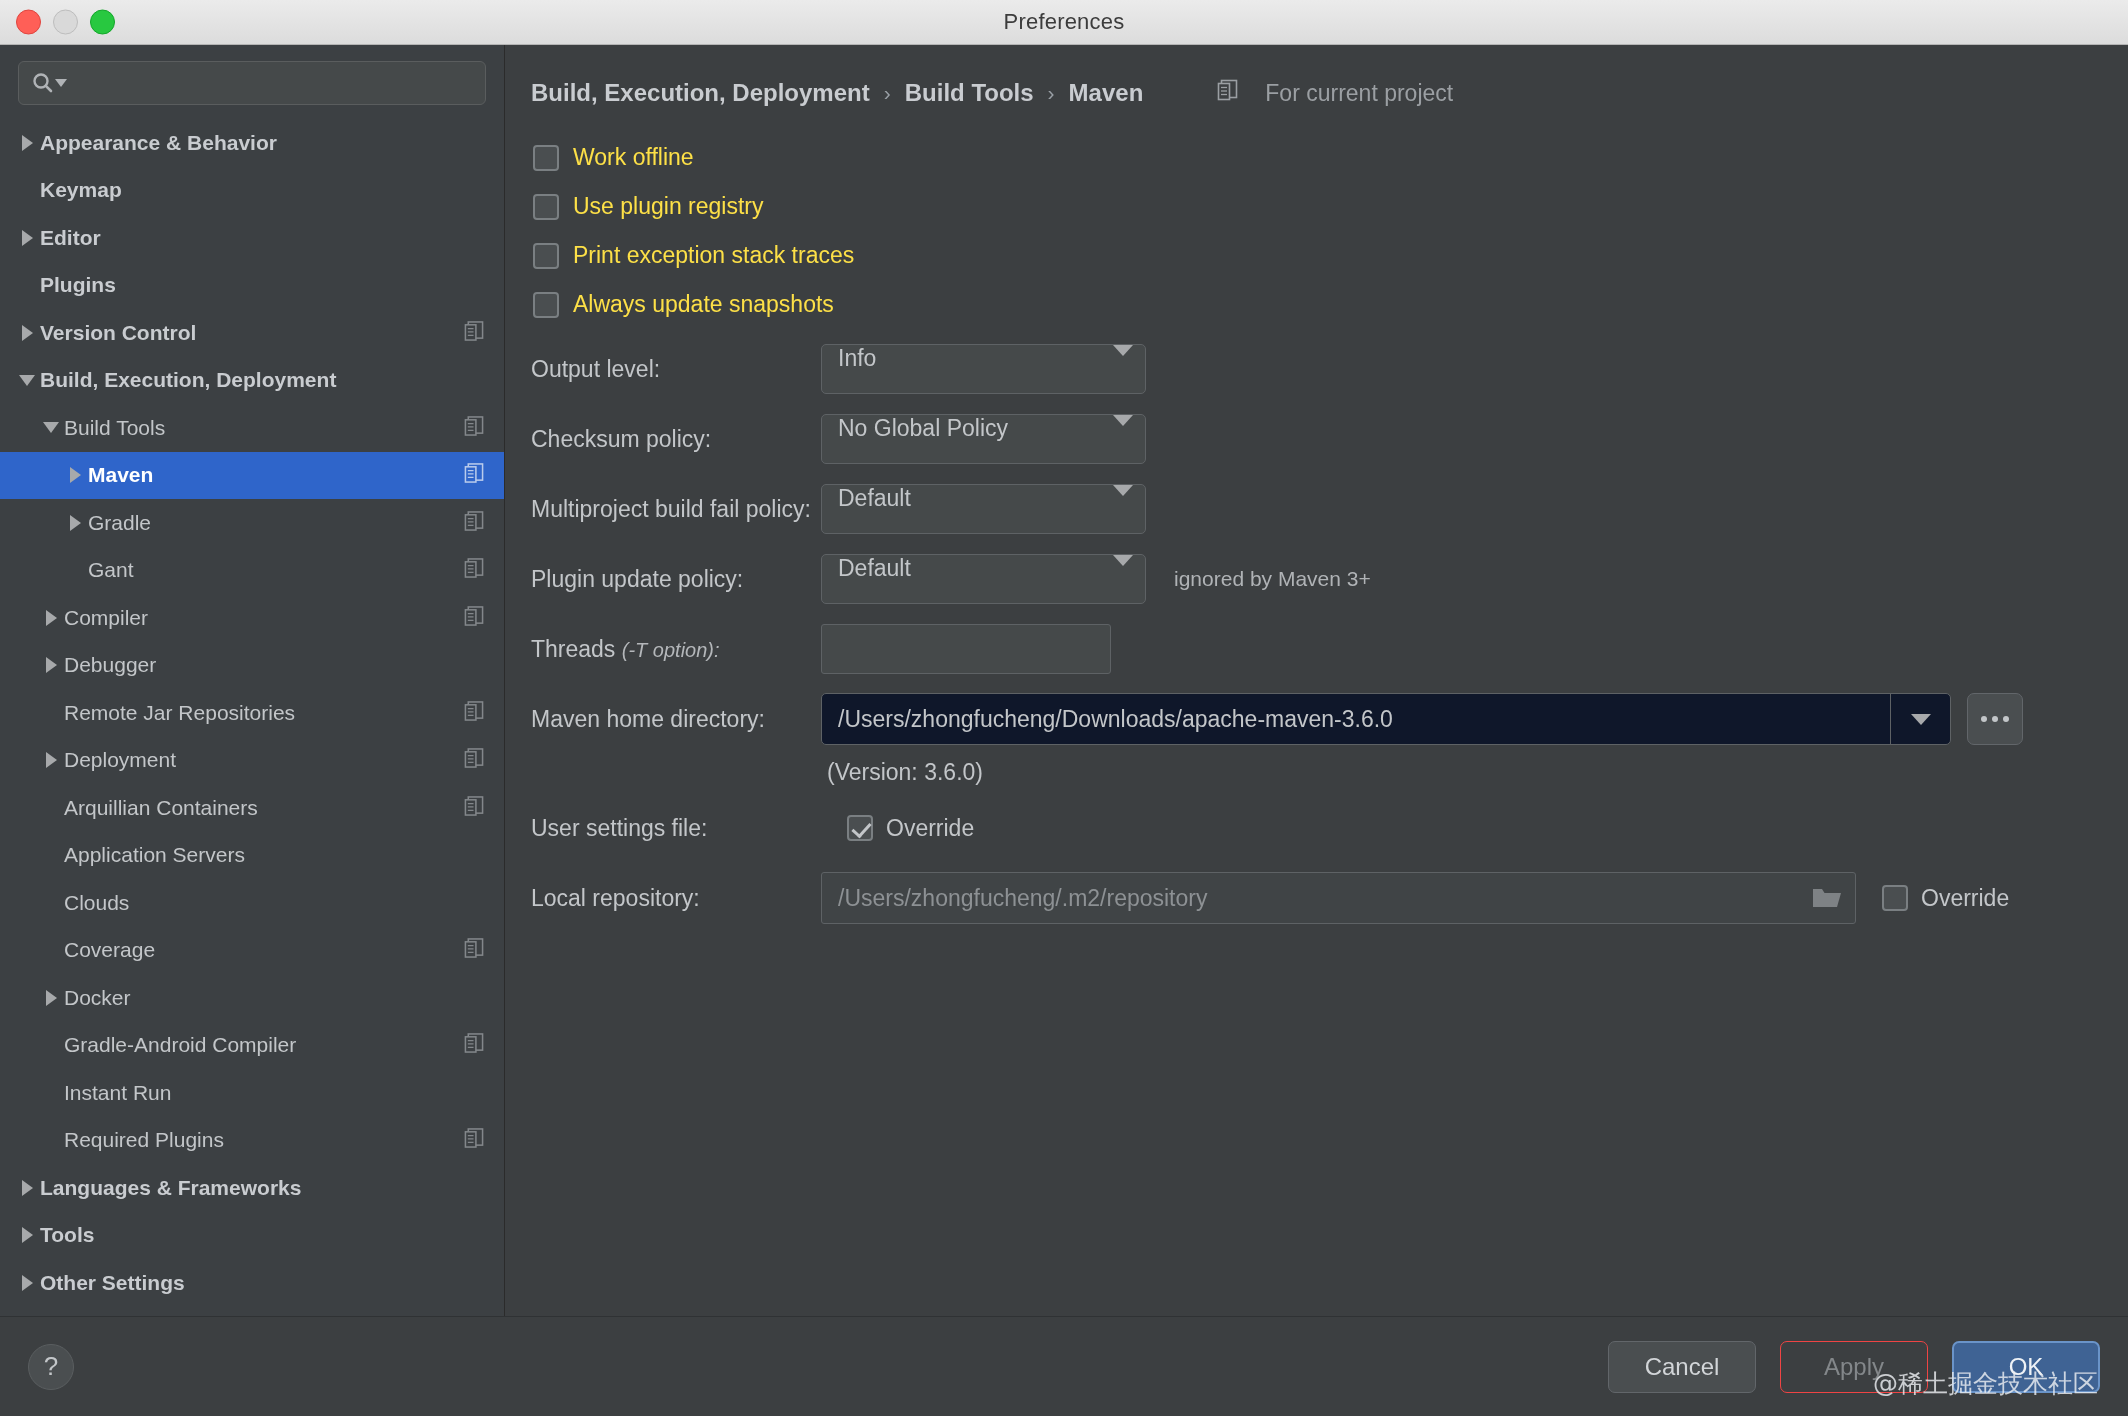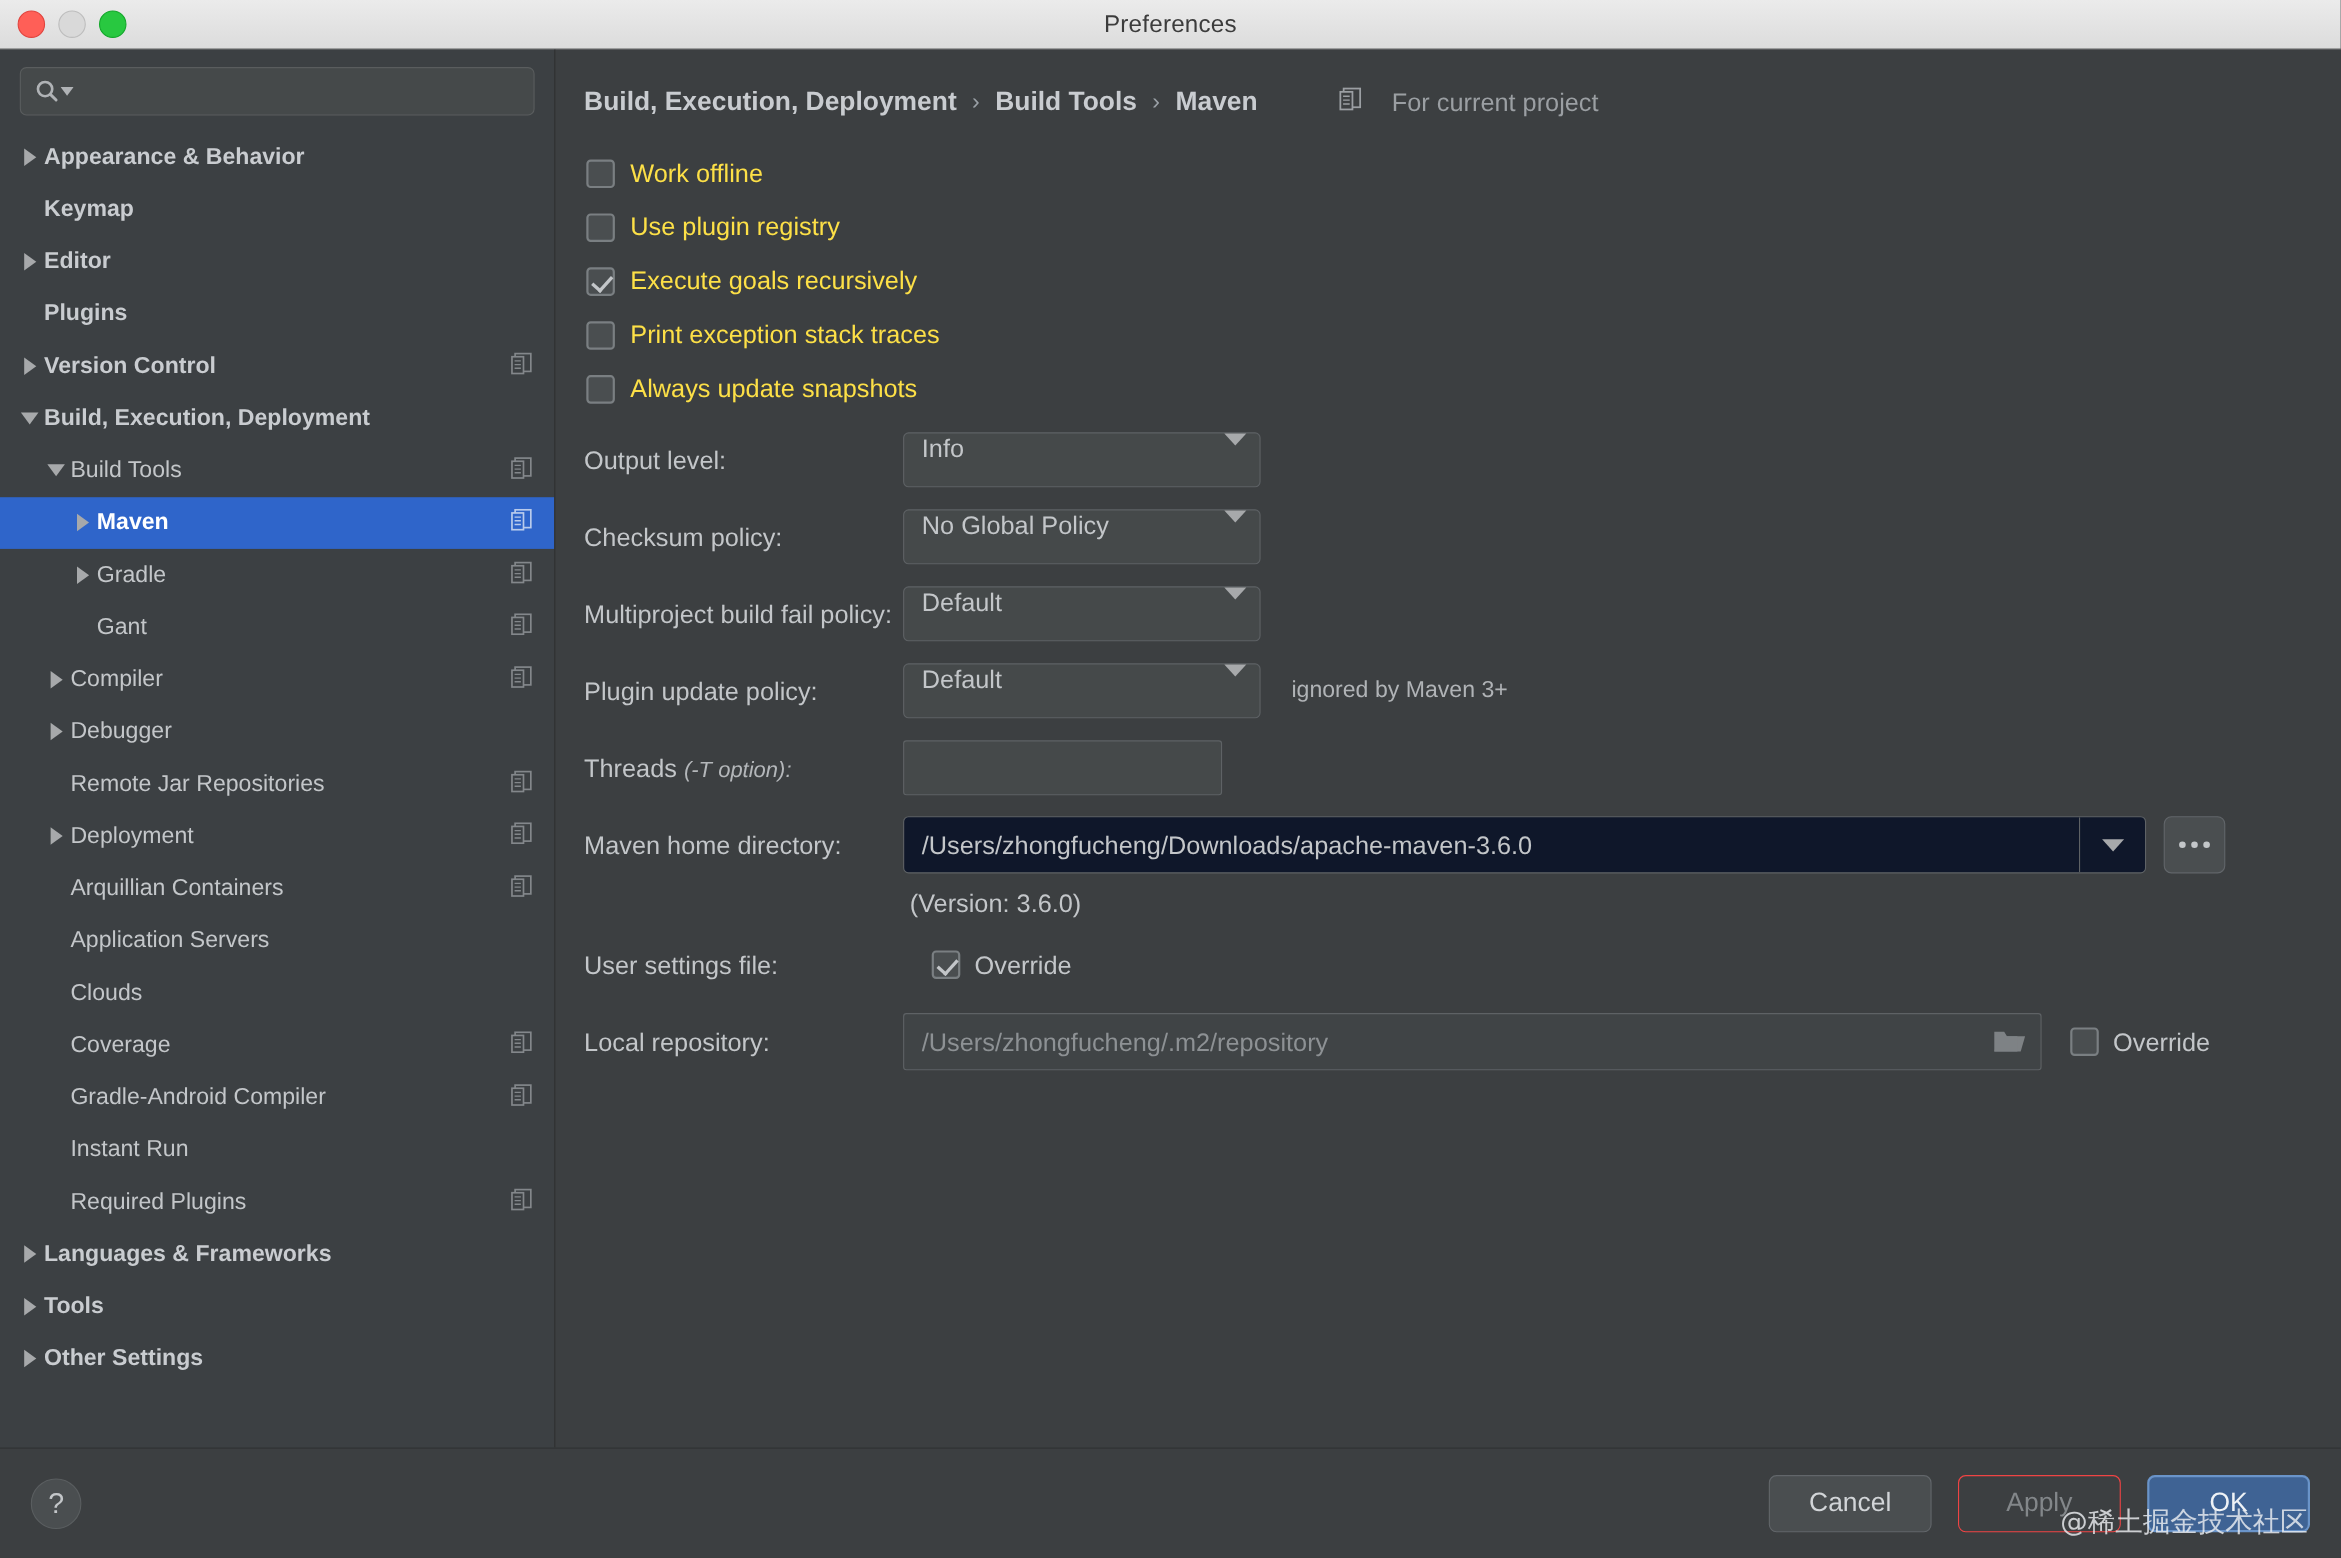--- a/index.html
+++ b/index.html
@@ -600,20 +600,26 @@
           <div class="tree-row lvl1 indent1">
             <span class="twisty"></span>
             <span class="tree-label">Coverage</span>
             <span class="badge"><svg width="20" height="21" viewBox="0 0 21 22">
                 <rect x="4.5" y="1.5" width="15" height="17" fill="none" stroke="#9b9fa3" stroke-width="1.6"></rect>
                 <rect x="1.5" y="4.5" width="11" height="16" fill="#3c4043" stroke="#9b9fa3" stroke-width="1.6"></rect>
                 <line x1="4" y1="8.5" x2="10" y2="8.5" stroke="#9b9fa3" stroke-width="1.3"></line>
                 <line x1="4" y1="12" x2="10" y2="12" stroke="#9b9fa3" stroke-width="1.3"></line>
                 <line x1="4" y1="15.5" x2="10" y2="15.5" stroke="#9b9fa3" stroke-width="1.3"></line>
               </svg></span>
+          </div>
+          <div class="tree-row lvl1 indent1">
+            <span class="twisty">
+              <span class="tri"></span>
+            </span>
+            <span class="tree-label">Docker</span>
           </div>
           <div class="tree-row lvl1 indent1">
             <span class="twisty"></span>
             <span class="tree-label">Gradle-Android Compiler</span>
             <span class="badge"><svg width="20" height="21" viewBox="0 0 21 22">
                 <rect x="4.5" y="1.5" width="15" height="17" fill="none" stroke="#9b9fa3" stroke-width="1.6"></rect>
                 <rect x="1.5" y="4.5" width="11" height="16" fill="#3c4043" stroke="#9b9fa3" stroke-width="1.6"></rect>
                 <line x1="4" y1="8.5" x2="10" y2="8.5" stroke="#9b9fa3" stroke-width="1.3"></line>
                 <line x1="4" y1="12" x2="10" y2="12" stroke="#9b9fa3" stroke-width="1.3"></line>
                 <line x1="4" y1="15.5" x2="10" y2="15.5" stroke="#9b9fa3" stroke-width="1.3"></line>
@@ -680,24 +686,20 @@
       <div class="checks" id="checkboxes">
           <div class="check-row">
             <span class="cb"></span>
             <span class="check-label">Work offline</span>
           </div>
           <div class="check-row">
             <span class="cb"></span>
             <span class="check-label">Use plugin registry</span>
           </div>
           <div class="check-row">
-            <span class="cb checked"></span>
-            <span class="check-label">Execute goals recursively</span>
-          </div>
-          <div class="check-row">
             <span class="cb"></span>
             <span class="check-label">Print exception stack traces</span>
           </div>
           <div class="check-row">
             <span class="cb"></span>
             <span class="check-label">Always update snapshots</span>
           </div>
         </div>
 
       <div class="form-row">

